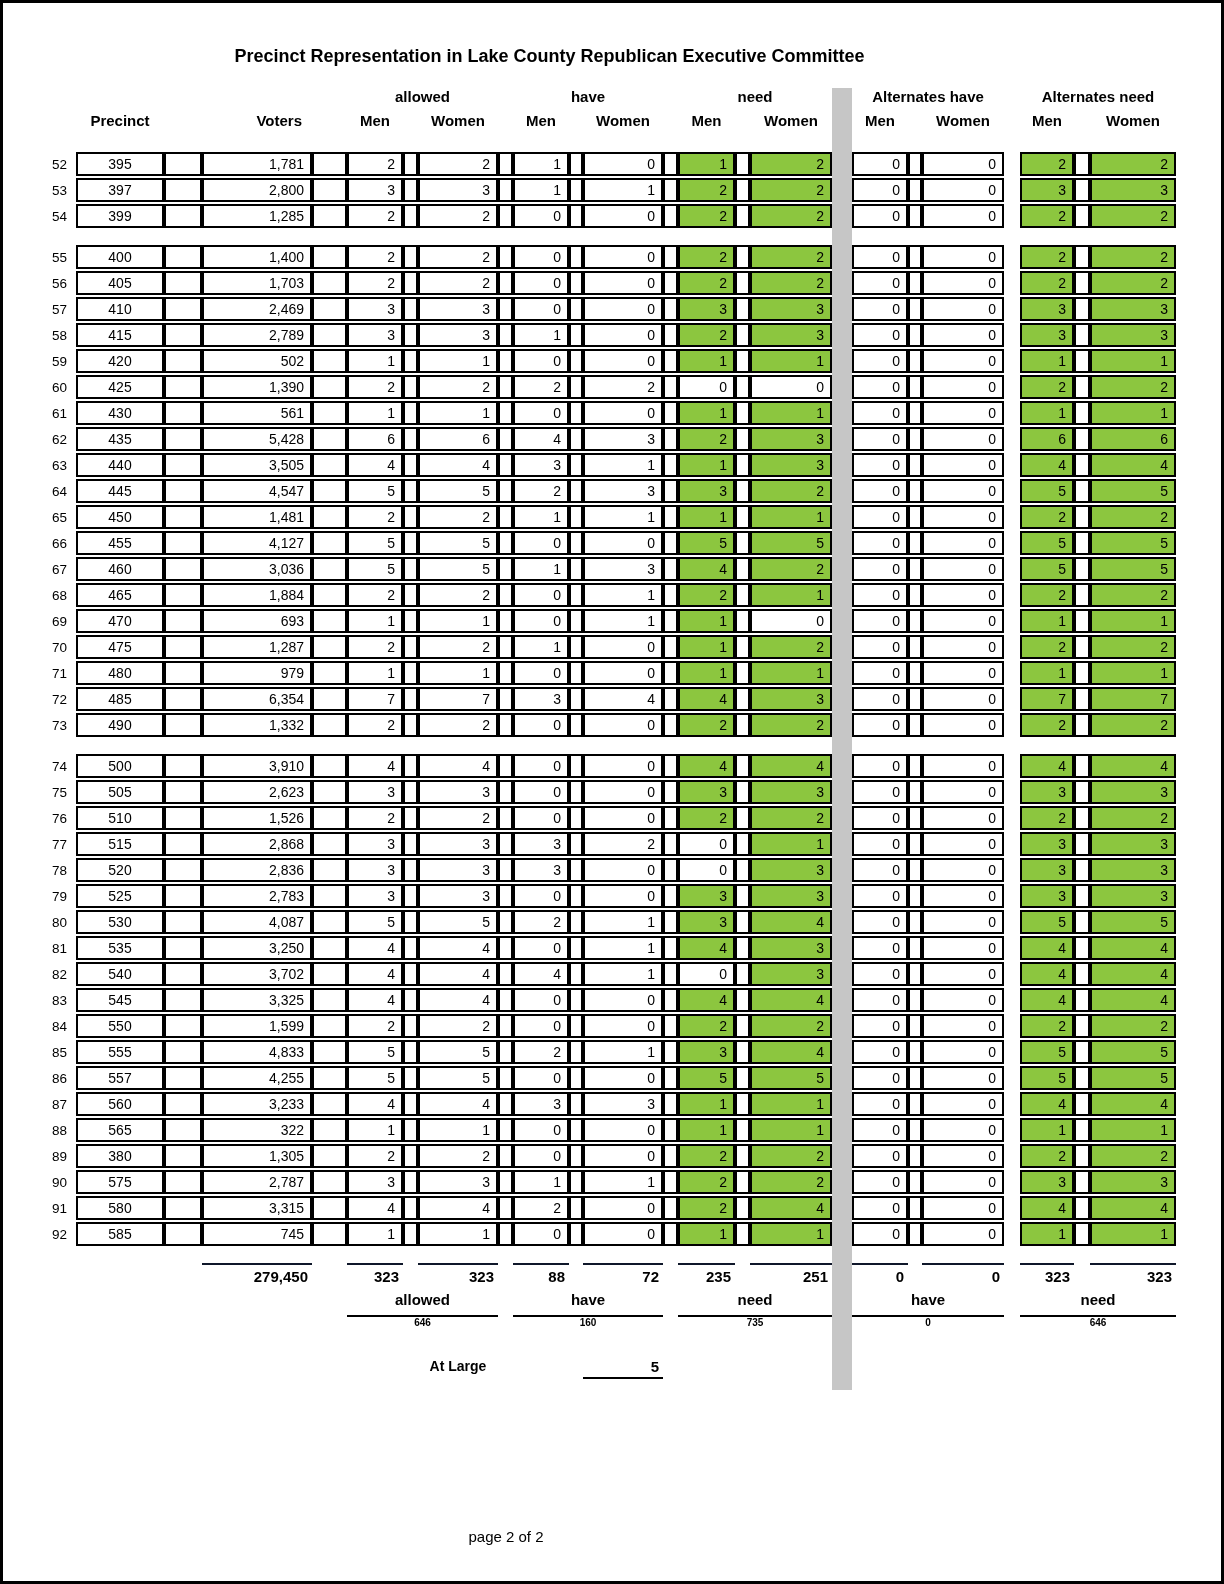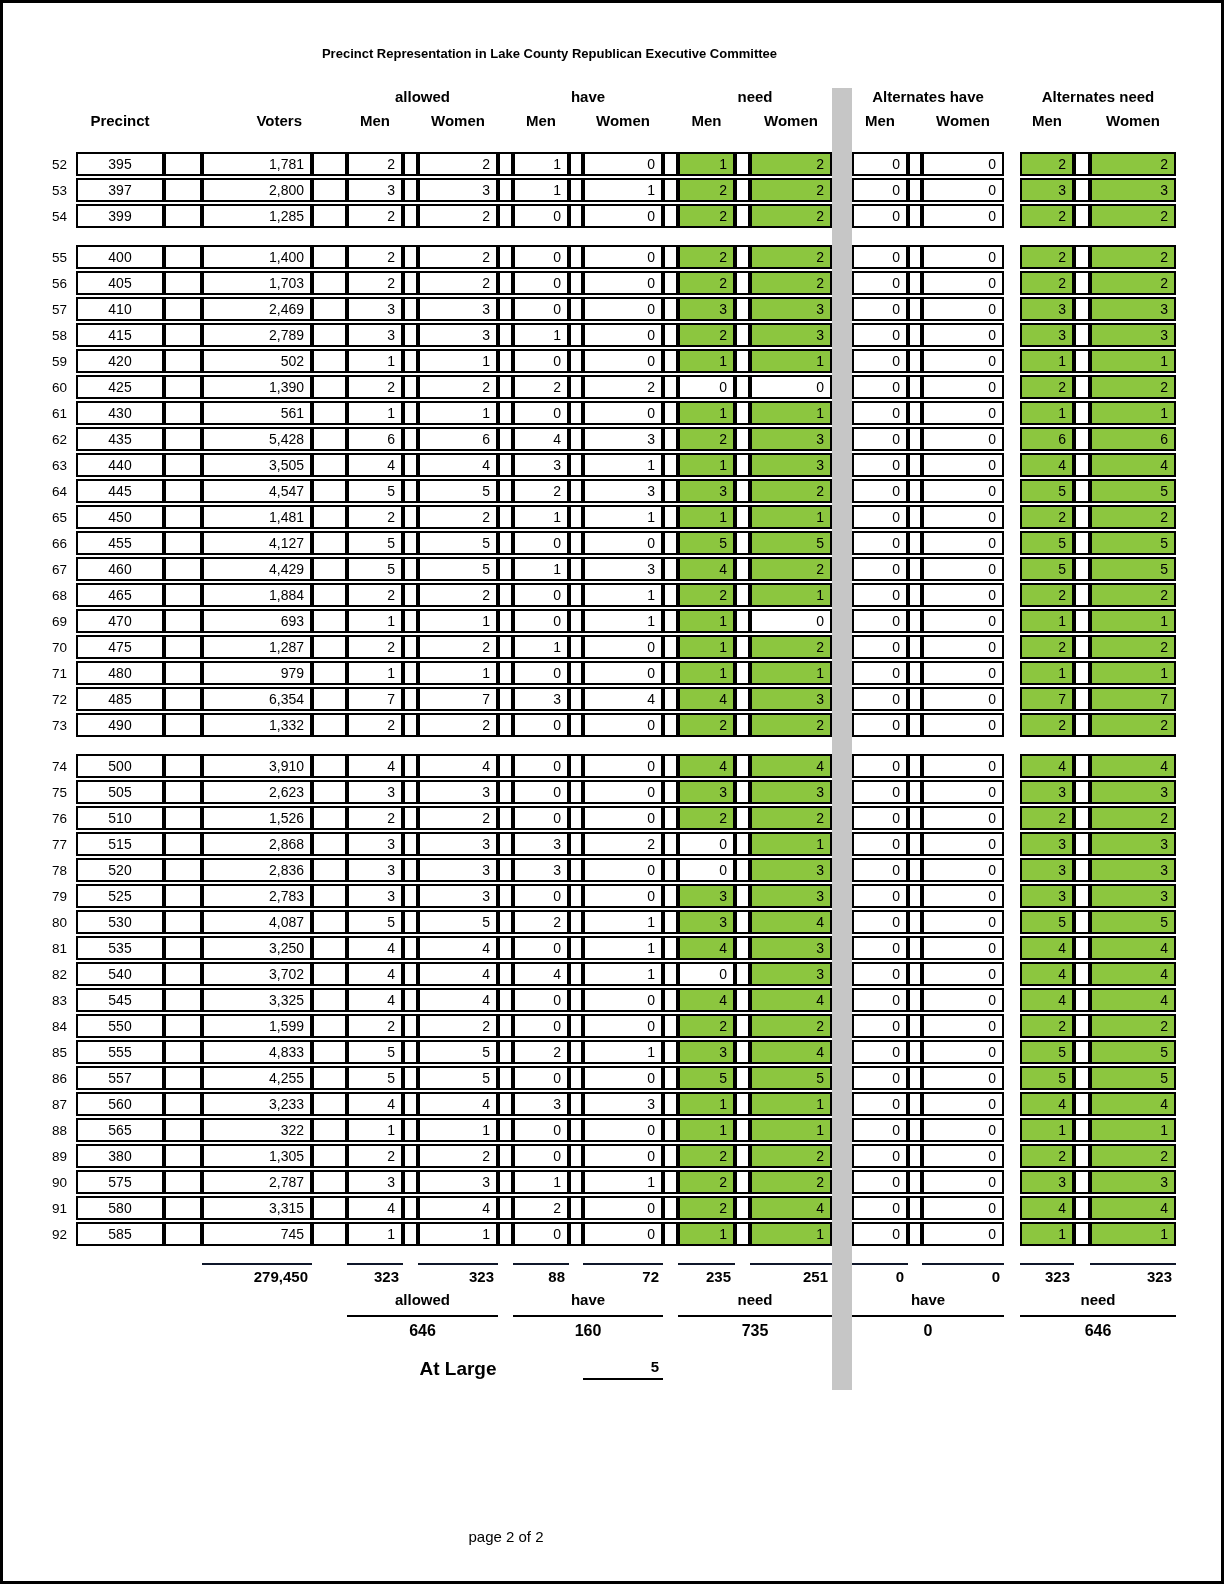--- a/index.html
+++ b/index.html
@@ -1,18 +1,18 @@
 <!DOCTYPE html>
 <html style="--green: #8cc63f; --gray: #c6c6c6;"><head>
 <meta charset="utf-8">
 <style>
   html,body{margin:0;padding:0;background:#fff;}
   body{width:1224px;height:1584px;position:relative;font-family:"Liberation Sans",sans-serif;color:#000;}
   .page-border{position:absolute;inset:0;border:3px solid #000;pointer-events:none;}
-  .title{position:absolute;top:46px;left:0;width:1099px;text-align:center;font-weight:bold;font-size:13px;}
+  .title{position:absolute;top:46px;left:0;width:1099px;text-align:center;font-weight:bold;font-size:18px;}
   :root{
     --cols:26px 4px 88px 38px 110px 35px 56px 15px 80px 15px 56px 14px 80px 15px 57px 15px 82px 20px 56px 14px 82px 16px 54px 16px 86px;
     --green:#8cc63f;
     --gray:#c6c6c6;
   }
   .sheet{position:absolute;left:46px;top:88px;width:1130px;}
   .grid{display:grid;grid-template-columns:var(--cols);}
   
   .c3{grid-column:3}.c5{grid-column:5}.c7{grid-column:7}.c9{grid-column:9}.c11{grid-column:11}
   .c13{grid-column:13}.c15{grid-column:15}.c17{grid-column:17}.c19{grid-column:19}.c21{grid-column:21}
@@ -32,23 +32,23 @@
   .p{justify-content:center;font-size:14px;}
   .r{display:flex;align-items:center;justify-content:flex-end;padding-right:5px;font-size:13.5px;}
   .gp{}
   .green{background:var(--green);}
   
   .t1{margin-top:12px;height:24px;}
   .t1 div{border-top:2px solid #0f172a;padding-top:3px;text-align:right;font-weight:bold;font-size:15px;padding-right:4px;box-sizing:border-box;}
   .t2{margin-top:4px;height:26px;}
   .t2 div{text-align:center;font-weight:bold;font-size:15px;border-bottom:2px solid #000;padding-bottom:4px;box-sizing:border-box;height:26px;}
   .t3{height:24px;}
-  .t3 div{text-align:center;font-weight:bold;font-size:16px;padding-top:5px;}
+  .t3 div{text-align:center;font-weight:bold;font-size:10px;}
   .atl{margin-top:14px;height:24px;}
-  .atl .lab{text-align:center;font-weight:bold;font-size:19px;padding-top:3px;}
+  .atl .lab{text-align:center;font-weight:bold;font-size:14px;padding-top:3px;}
   .atl .val{text-align:right;font-weight:bold;font-size:15px;border-bottom:2px solid #000;padding-top:3px;padding-right:4px;box-sizing:border-box;}
   .tot{margin-top:2px;height:24px;}
   .tot div{text-align:right;font-weight:bold;font-size:15px;padding-top:3px;padding-right:4px;box-sizing:border-box;}
   .graybar{position:absolute;left:832px;top:88px;width:20px;height:1302px;background:var(--gray);}
   .footer-page{position:absolute;top:1528px;left:0;width:1012px;text-align:center;font-size:15px;}
   .footer-updated{position:absolute;top:1596px;right:56px;font-size:15px;}
 </style>
 </head>
 <body>
 
@@ -492,21 +492,21 @@
           <div class="gp"></div>
           <div class="b v green">5</div>
           <div class="b"></div>
           <div class="b v green">5</div>
         </div>
         <div class="row">
           <div class="r">67</div>
           <div class="gp"></div>
           <div class="b p">460</div>
           <div class="b"></div>
-          <div class="b v">4,429</div>
+          <div class="b v">3,036</div>
           <div class="b"></div>
           <div class="b v">5</div>
           <div class="b"></div>
           <div class="b v">5</div>
           <div class="b"></div>
           <div class="b v">1</div>
           <div class="b"></div>
           <div class="b v">3</div>
           <div class="b"></div>
           <div class="b v green">4</div>

